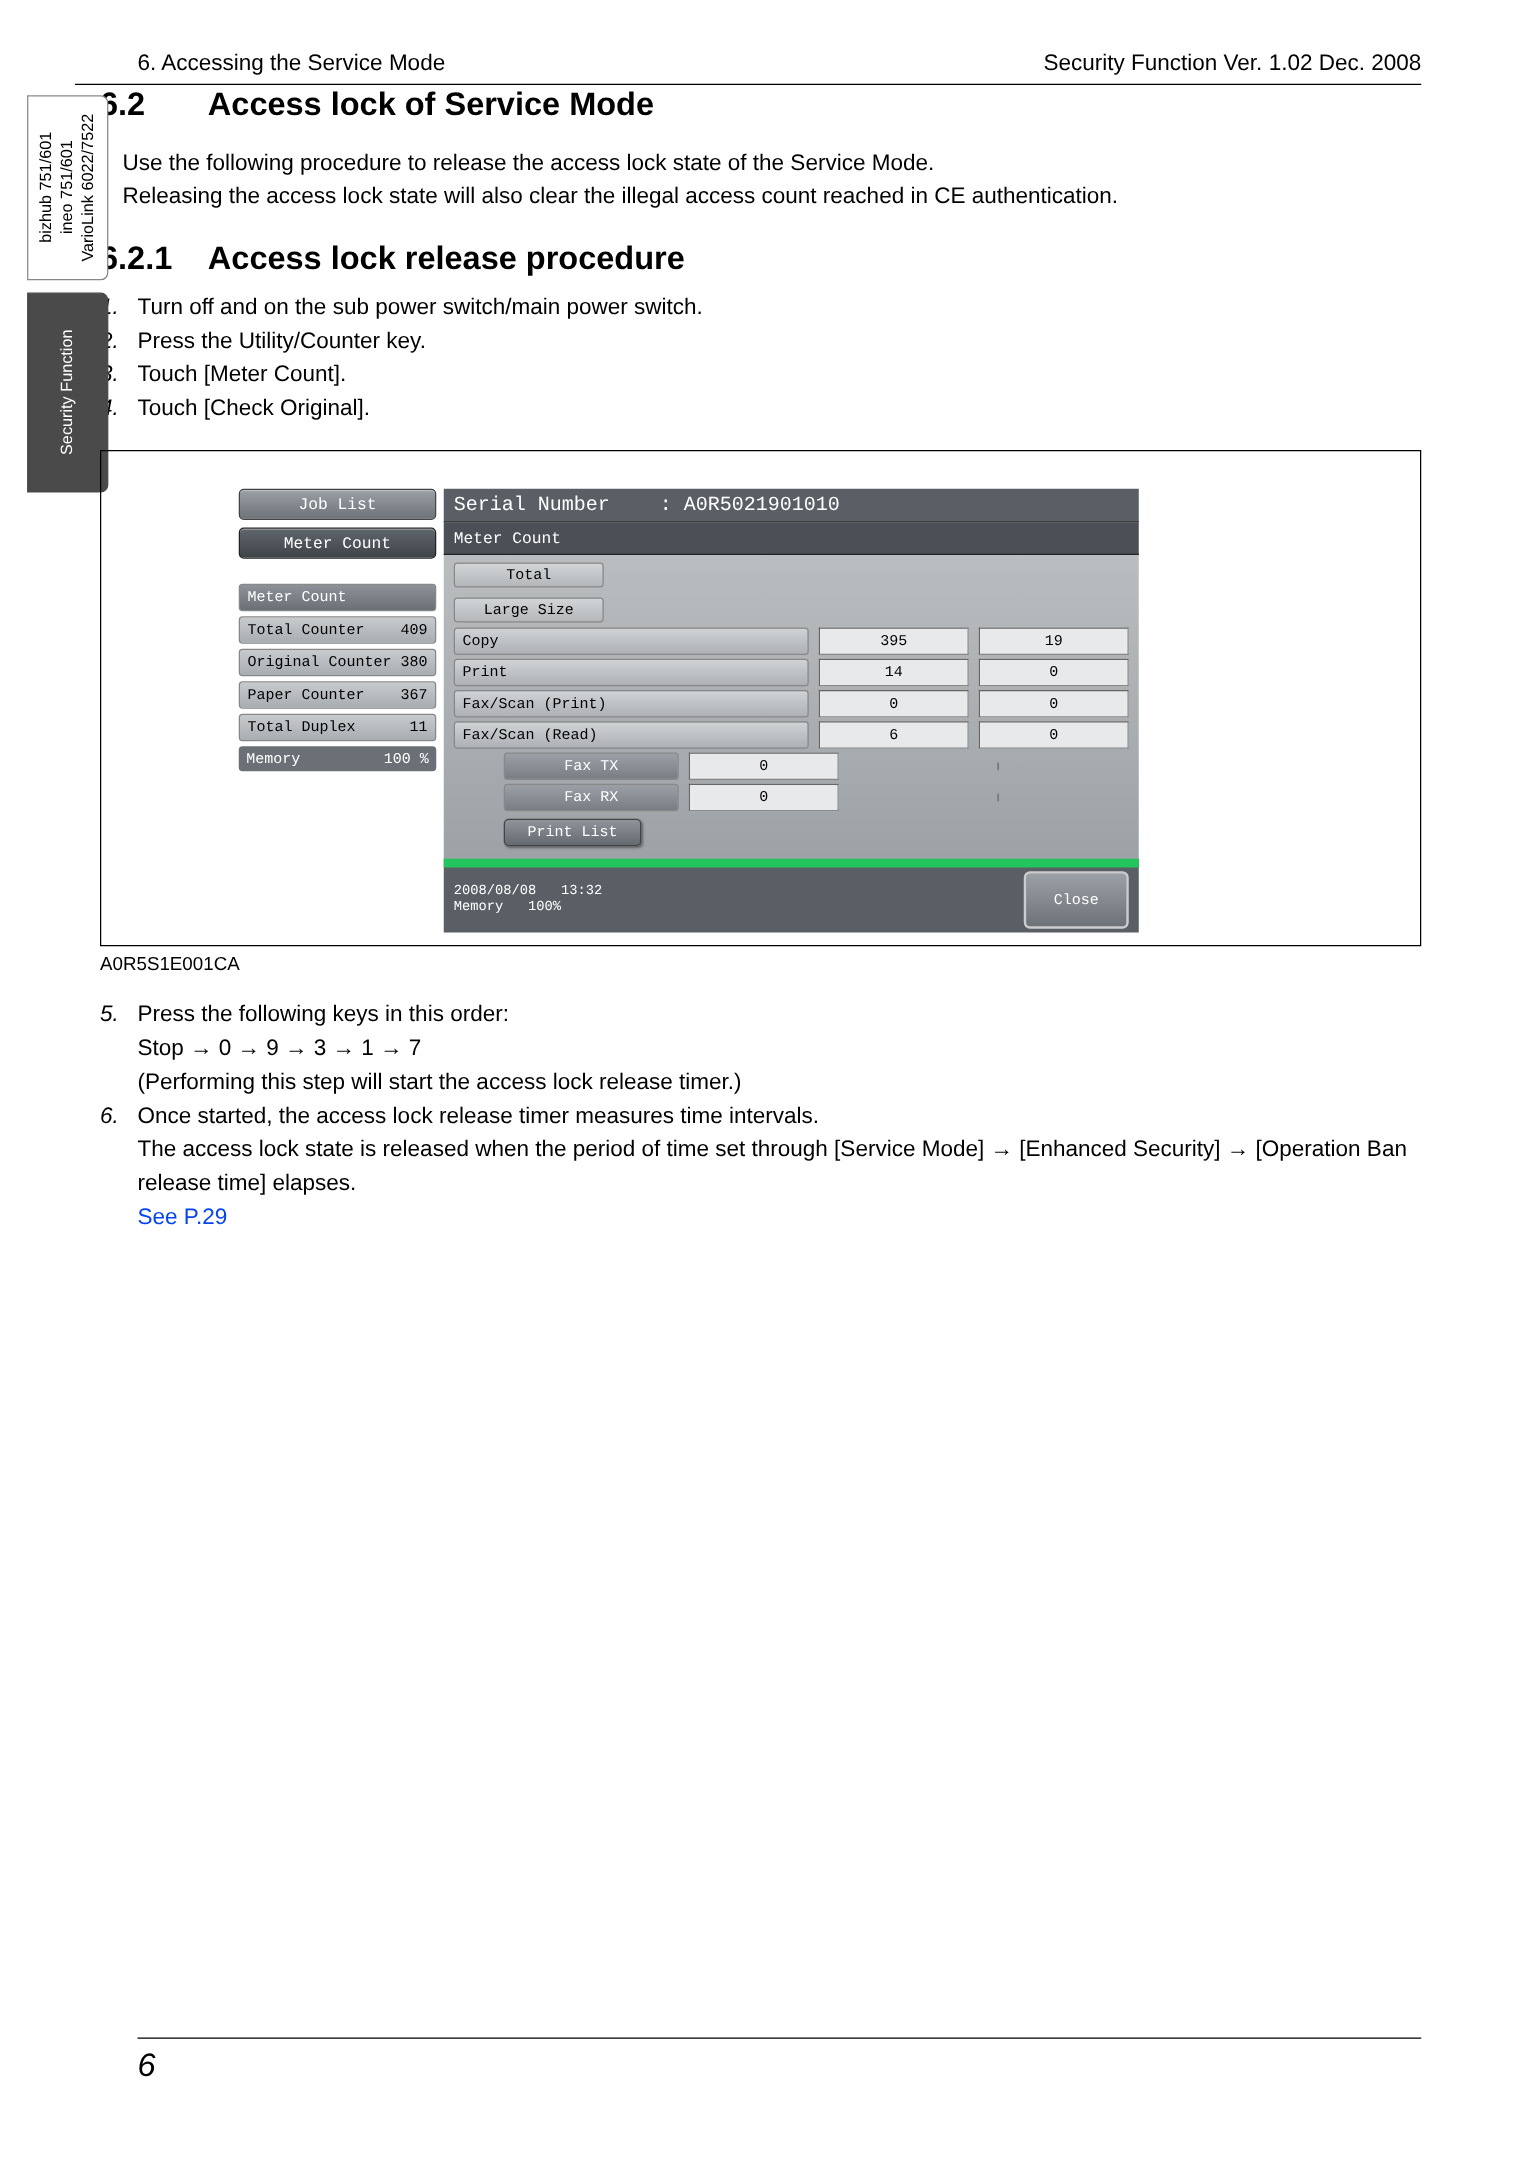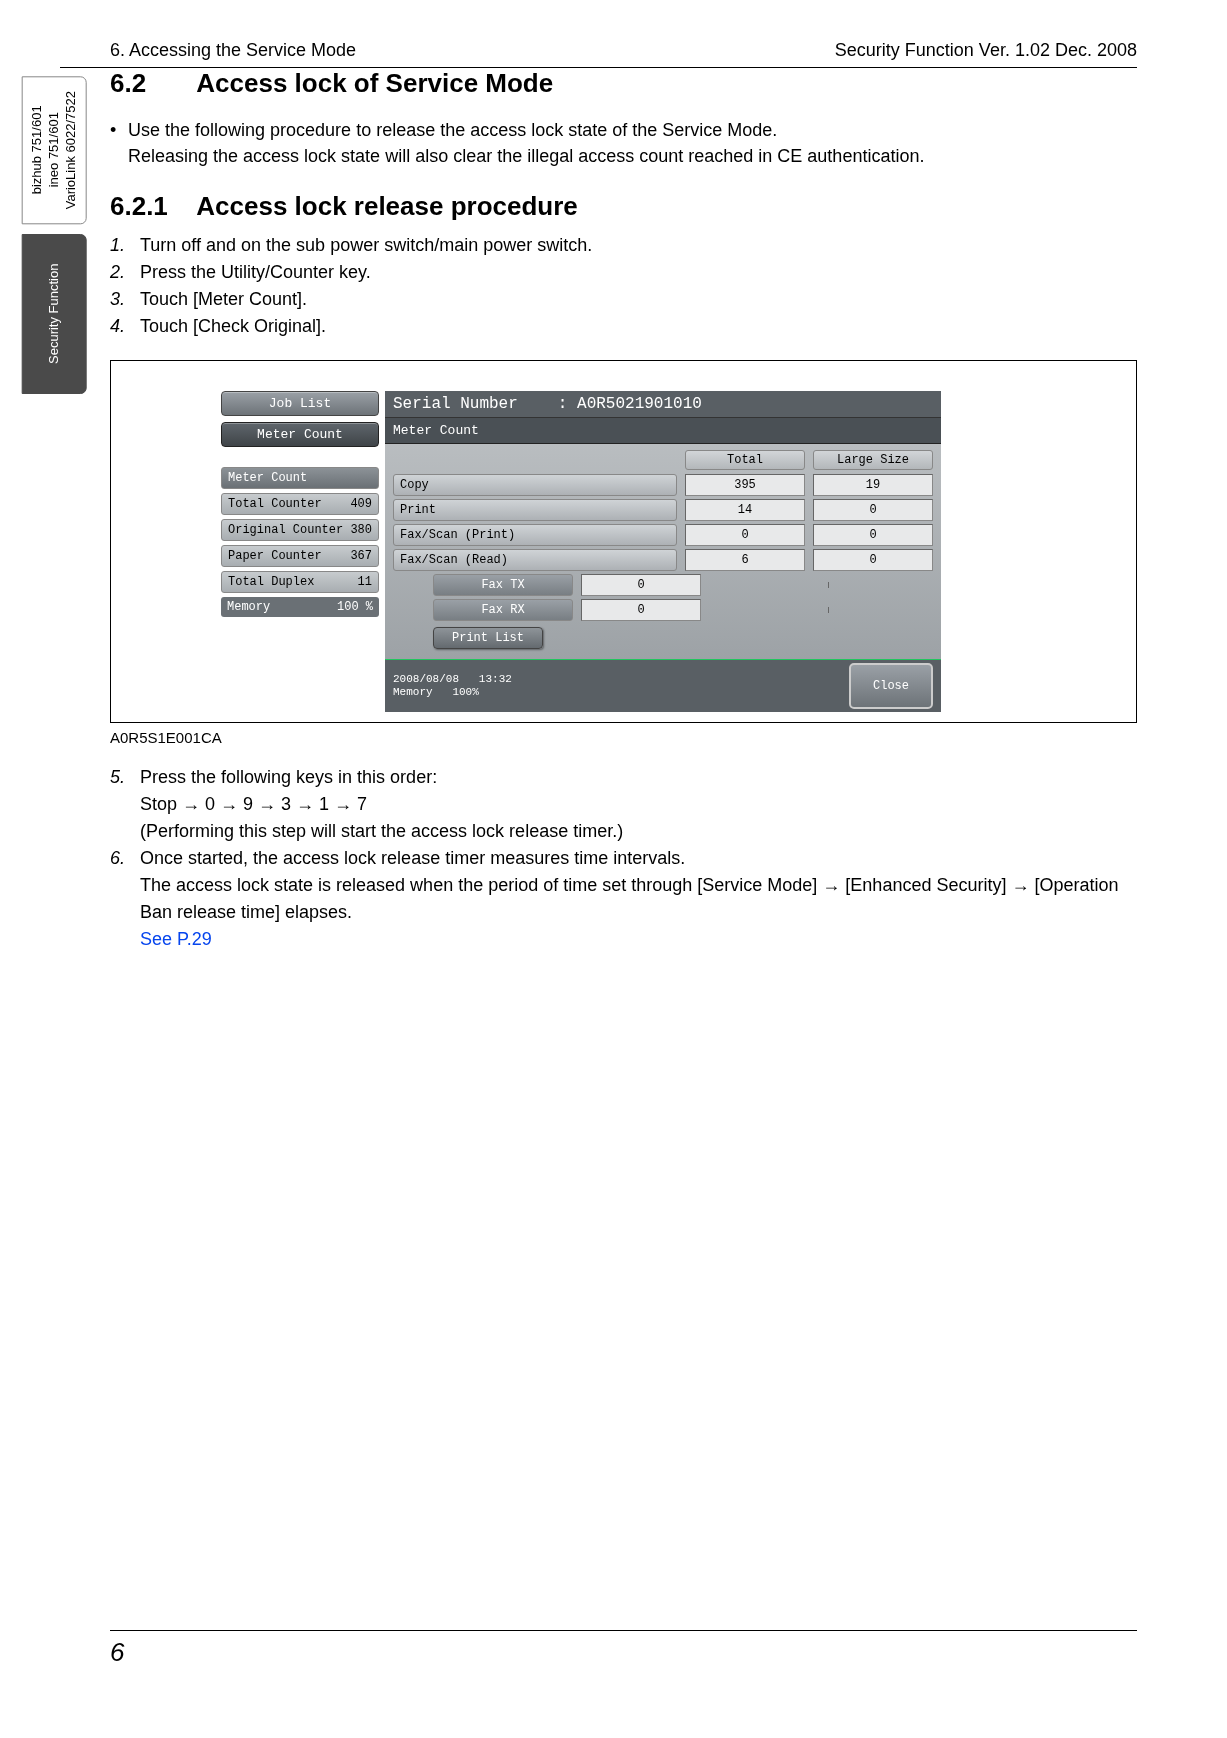--- a/index.html
+++ b/index.html
@@ -44,21 +44,21 @@
     justify-content: center;
     line-height: 1.3;
   }
   .tab.dark {
     background: #4a4a4a;
     color: #fff;
     border-color: #4a4a4a;
     min-height: 160px;
   }
   .content {
-    margin-left: 50px;
+    margin-left: 20px;
   }
   h2.section {
     font-size: 26px;
     font-weight: bold;
     margin-bottom: 18px;
   }
   h2.section .num { display: inline-block; width: 80px; }
   .bullet-block { margin-bottom: 22px; font-size: 18px; line-height: 1.45; }
   .bullet-block .dot { display: inline-block; width: 18px; }
   .bullet-indent { margin-left: 18px; }
@@ -152,23 +152,23 @@
     font-size: 13px;
     border-bottom: 1px solid #222;
   }
   .panel-body {
     background: linear-gradient(#b9bdc0, #9da2a6);
     padding: 6px 8px 10px 8px;
     color: #000;
   }
   .col-heads {
     display: flex;
-    justify-content: flex-end;
     gap: 8px;
     margin-bottom: 4px;
+    flex-direction: column;
   }
   .col-heads .ch {
     width: 120px;
     text-align: center;
     background: linear-gradient(#d2d5d8, #b3b7ba);
     border: 1px solid #888;
     border-radius: 3px;
     padding: 2px 0;
     font-size: 12px;
   }
@@ -216,21 +216,21 @@
     box-shadow: 1px 1px 2px rgba(0,0,0,.4);
   }
   .footer-bar {
     background: #595f64;
     display: flex;
     justify-content: space-between;
     align-items: center;
     padding: 3px 8px;
     font-size: 11px;
     color: #fff;
-    border-top: 1px solid #22c55e;
+    border-top: 7px solid #22c55e;
   }
   .footer-bar .datetime { line-height: 1.2; }
   .close-btn {
     background: linear-gradient(#9aa0a6, #6d7378);
     border: 2px solid #ccc;
     border-radius: 5px;
     padding: 14px 22px;
     color: #fff;
     font-size: 12px;
   }

